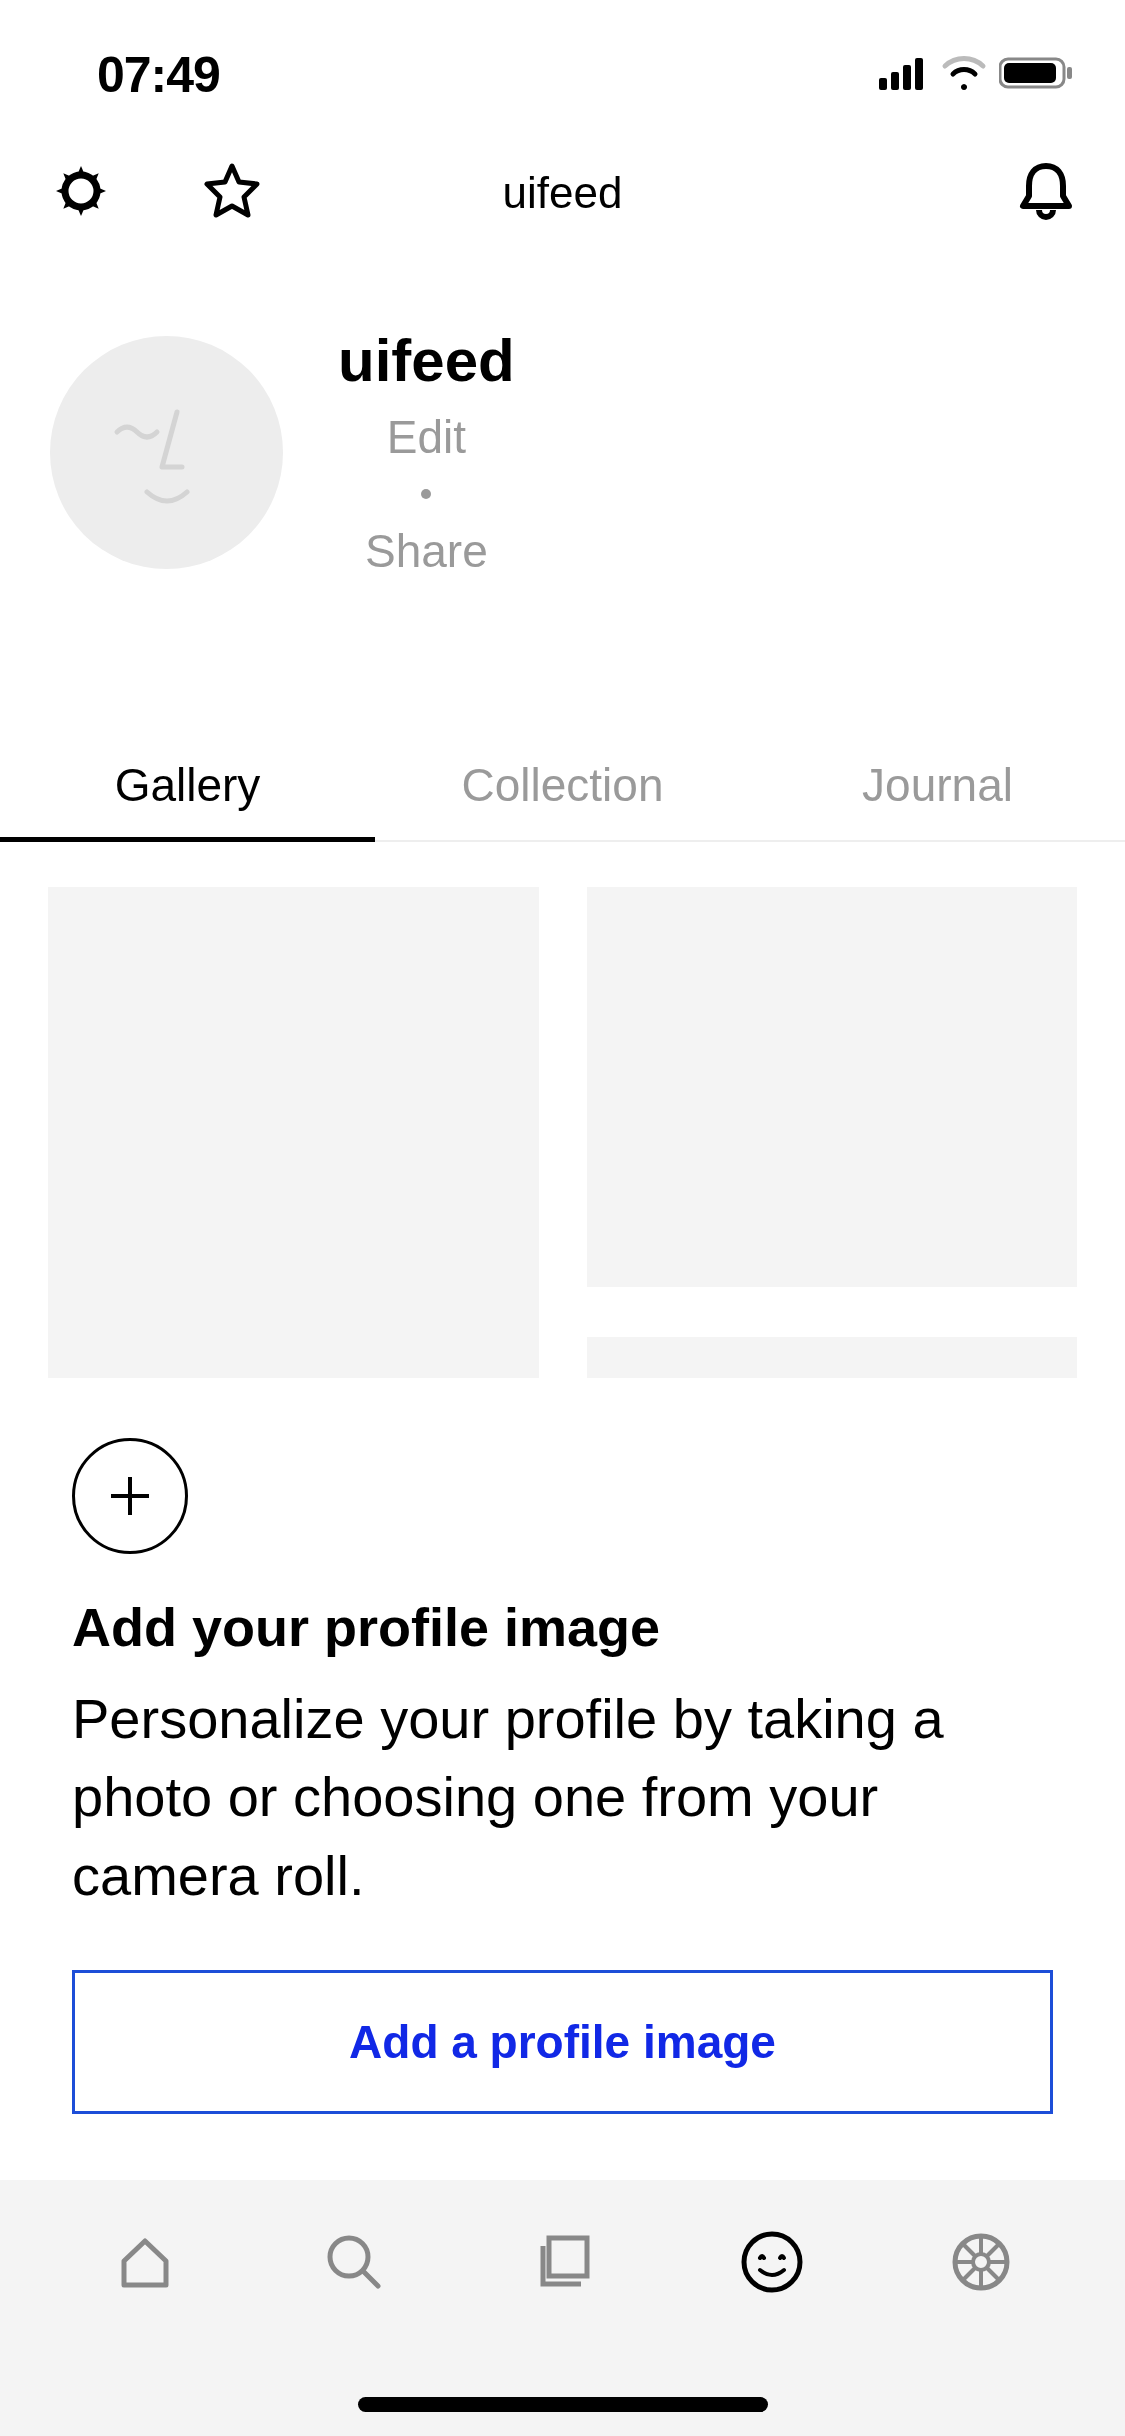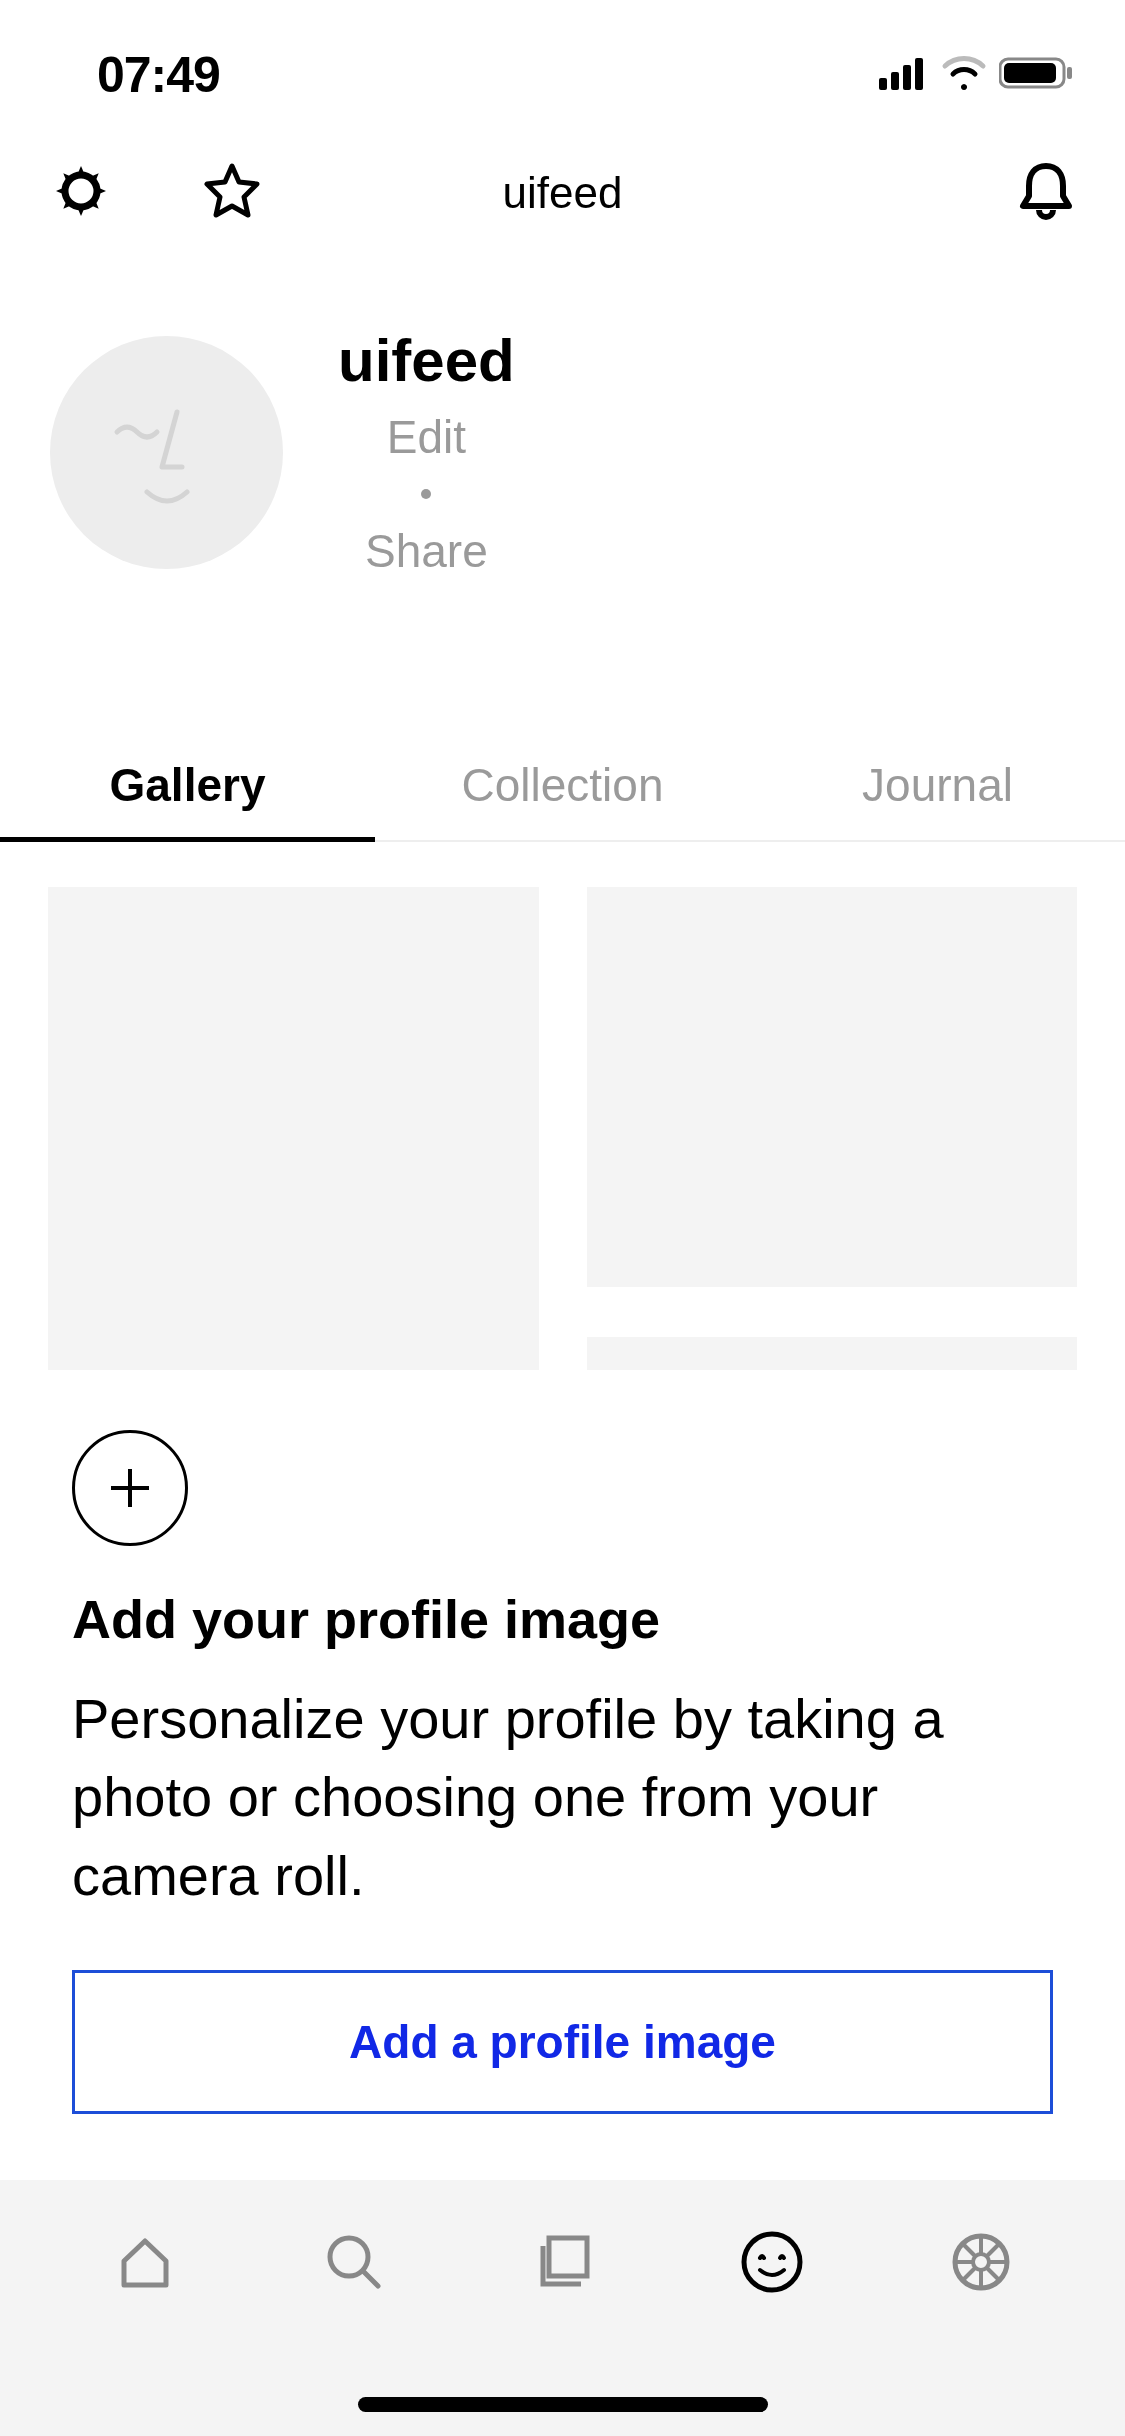--- a/index.html
+++ b/index.html
@@ -97,21 +97,21 @@
   }
   .tab {
     flex: 1;
     text-align: center;
     padding: 30px 0;
     font-size: 46px;
     color: #9a9a9a;
   }
   .tab.active {
     color: #000;
-    font-weight: 700;
+    font-weight: 400;
   }
   .tab-indicator {
     position: absolute;
     bottom: 0;
     left: 0;
     width: 33.33%;
     height: 5px;
     background: #000;
   }
   .tab-divider {
@@ -152,21 +152,21 @@
     border: 3px solid #000;
     border-radius: 50%;
     display: flex;
     align-items: center;
     justify-content: center;
     margin-bottom: 42px;
   }
   .prompt-title {
     font-size: 54px;
     font-weight: 700;
-    margin-bottom: 30px;
+    margin-bottom: 22px;
   }
   .prompt-desc {
     font-size: 56px;
     line-height: 1.4;
     margin-bottom: 55px;
   }
   .prompt-button {
     width: 100%;
     border: 3px solid #1d4ed8;
     background: #fff;

